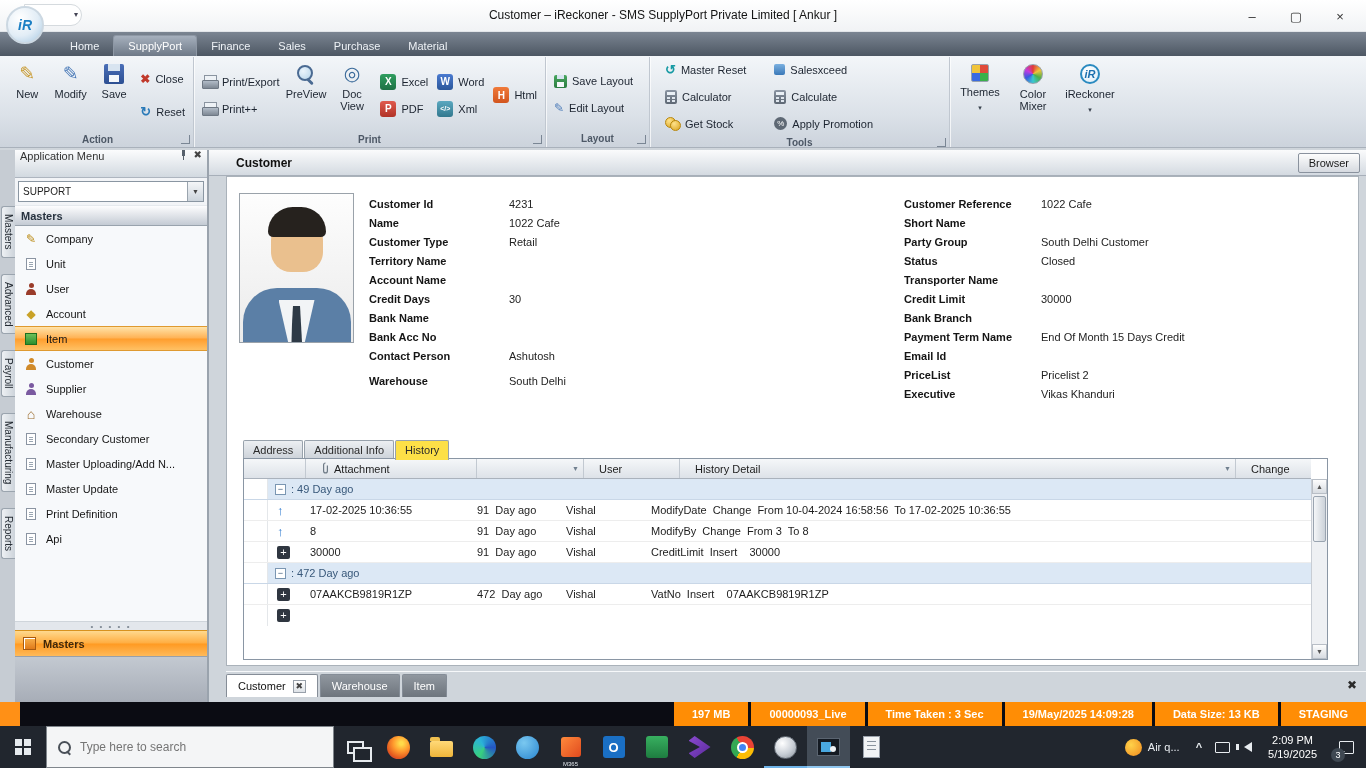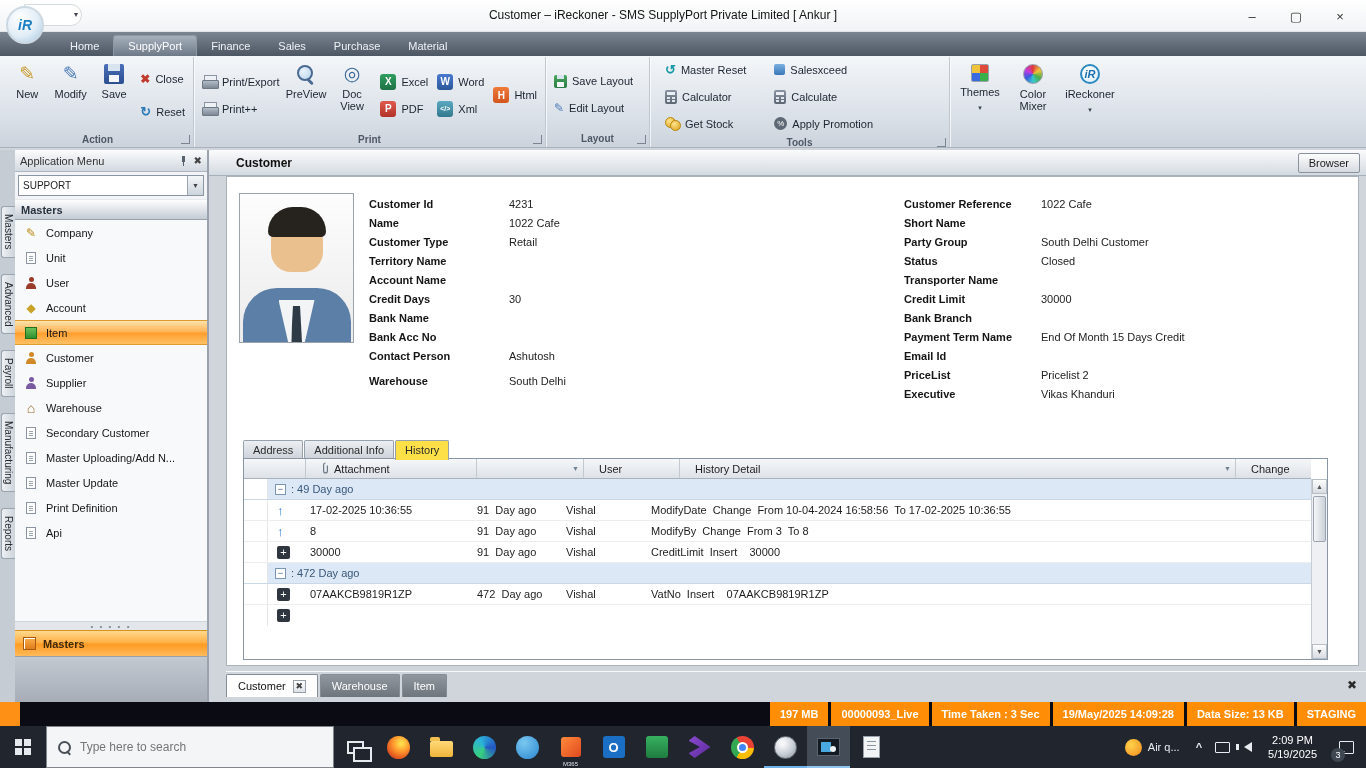--- a/index.html
+++ b/index.html
@@ -71,21 +71,21 @@
   .wheel{width:20px;height:20px;border-radius:50%;background:conic-gradient(#e03a3a,#f0c43a,#4ab04a,#3ac8d0,#3a5ae0,#c43ae0,#e03a3a);border:1px solid #98a2ae;}
   .irlogo{width:20px;height:20px;border-radius:50%;background:radial-gradient(circle at 35% 30%,#fff,#dcedf8);border:2px solid #2a8ac0;color:#1b6fae;font-weight:bold;font-style:italic;font-size:11px;display:flex;align-items:center;justify-content:center;}
   .caret{font-size:7px;color:#39424e;}
 
   
   .main{position:absolute;top:150px;left:0;width:1366px;height:552px;display:flex;background:#cfd5db;}
   .vtabs{width:15px;background:#c6ccd3;padding-top:56px;display:flex;flex-direction:column;gap:16px;align-items:center;}
   .vtab{writing-mode:vertical-rl;font-size:10px;color:#242b33;background:linear-gradient(90deg,#eef1f4,#ccd3da);border:1px solid #9aa4ae;border-right:none;padding:7px 1px;border-radius:3px 0 0 3px;}
 
   .sidebar{width:194px;background:#f2f4f7;border-right:2px solid #9aa3ad;display:flex;flex-direction:column;}
-  .sb-header{height:22px;background:linear-gradient(#fbfcfd,#d2d9e0);border-bottom:1px solid #adb5bf;display:flex;align-items:center;gap:6px;padding:0 5px;color:#333;}
+  .sb-header{height:28px;background:linear-gradient(#fbfcfd,#d2d9e0);border-bottom:1px solid #adb5bf;display:flex;align-items:flex-start;gap:6px;padding:0 5px;color:#333;}
   .sb-title{flex:1;}
   .pin{position:relative;width:9px;height:10px;}
   .pin::before{content:'';position:absolute;left:3px;top:0;width:3px;height:6px;background:#57616c;}
   .pin::after{content:'';position:absolute;left:4px;top:6px;width:1px;height:4px;background:#57616c;}
   .sb-x{font-size:10px;color:#444;line-height:10px;}
   .sb-combo{margin:3px;height:21px;background:#fff;border:1px solid #8a96a2;display:flex;align-items:stretch;}
   .sb-combo .val{flex:1;display:flex;align-items:center;padding-left:4px;font-size:10px;}
   .combo-btn{width:16px;background:linear-gradient(#f4f6f8,#ccd4dc);border-left:1px solid #9aa4ae;display:flex;align-items:center;justify-content:center;font-size:7px;color:#444;}
   .sb-group{height:21px;background:linear-gradient(#fdfdfe,#c4cbd4);border-top:1px solid #e6eaee;border-bottom:1px solid #99a3ad;display:flex;align-items:center;font-weight:bold;padding-left:6px;color:#27323f;}
   .sb-list{flex:1;background:#f7f9fb;overflow:hidden;}
@@ -154,21 +154,21 @@
   .btabs{position:absolute;left:17px;right:0;bottom:5px;height:26px;background:#cfd5db;border-top:1px solid #f6f8fa;display:flex;align-items:stretch;gap:2px;padding-top:2px;}
   .btab{display:flex;align-items:center;gap:7px;padding:0 11px;border:1px solid #858d97;border-bottom:none;border-radius:2px 2px 0 0;background:linear-gradient(#90979f,#6e757d);color:#fff;}
   .btab.active{background:#fff;color:#111;}
   .btab-x{width:13px;height:13px;border:1px solid #98a0aa;background:linear-gradient(#fff,#dde2e7);color:#444;font-size:9px;line-height:11px;text-align:center;}
   .btabs-close{position:absolute;right:9px;top:6px;font-size:12px;color:#2b2b2b;}
 
   
   .statusbar{position:absolute;left:0;bottom:42px;width:1366px;height:24px;background:#0b0c13;display:flex;align-items:stretch;}
   .st-first{width:20px;background:#ff9016;}
   .st-fill{flex:1;}
-  .seg{background:#ff8d05;color:#fff;font-weight:bold;display:flex;align-items:center;padding:0 10px;margin-left:3px;white-space:nowrap;}
+  .seg{background:#ff8d05;color:#fff;font-weight:bold;display:flex;align-items:center;padding:0 18px;margin-left:3px;white-space:nowrap;}
 
   
   .taskbar{position:absolute;left:0;bottom:0;width:1366px;height:42px;background:#21262e;display:flex;align-items:center;}
   .tb-start{width:46px;height:42px;display:flex;align-items:center;justify-content:center;}
   .winlogo{width:16px;height:16px;display:grid;grid-template-columns:7px 7px;grid-template-rows:7px 7px;gap:2px;}
   .winlogo i{background:#e6eaee;display:block;}
   .tb-search{width:288px;height:42px;background:#f4f5f6;border:1px solid #80868c;display:flex;align-items:center;gap:9px;padding-left:11px;}
   .tb-search input{border:none;outline:none;background:transparent;font-family:"Liberation Sans",sans-serif;font-size:12px;color:#3c4248;width:230px;}
   .s-mag{width:13px;height:13px;position:relative;flex:none;}
   .s-mag::before{content:'';position:absolute;width:9px;height:9px;border:2px solid #4a5058;border-radius:50%;}

